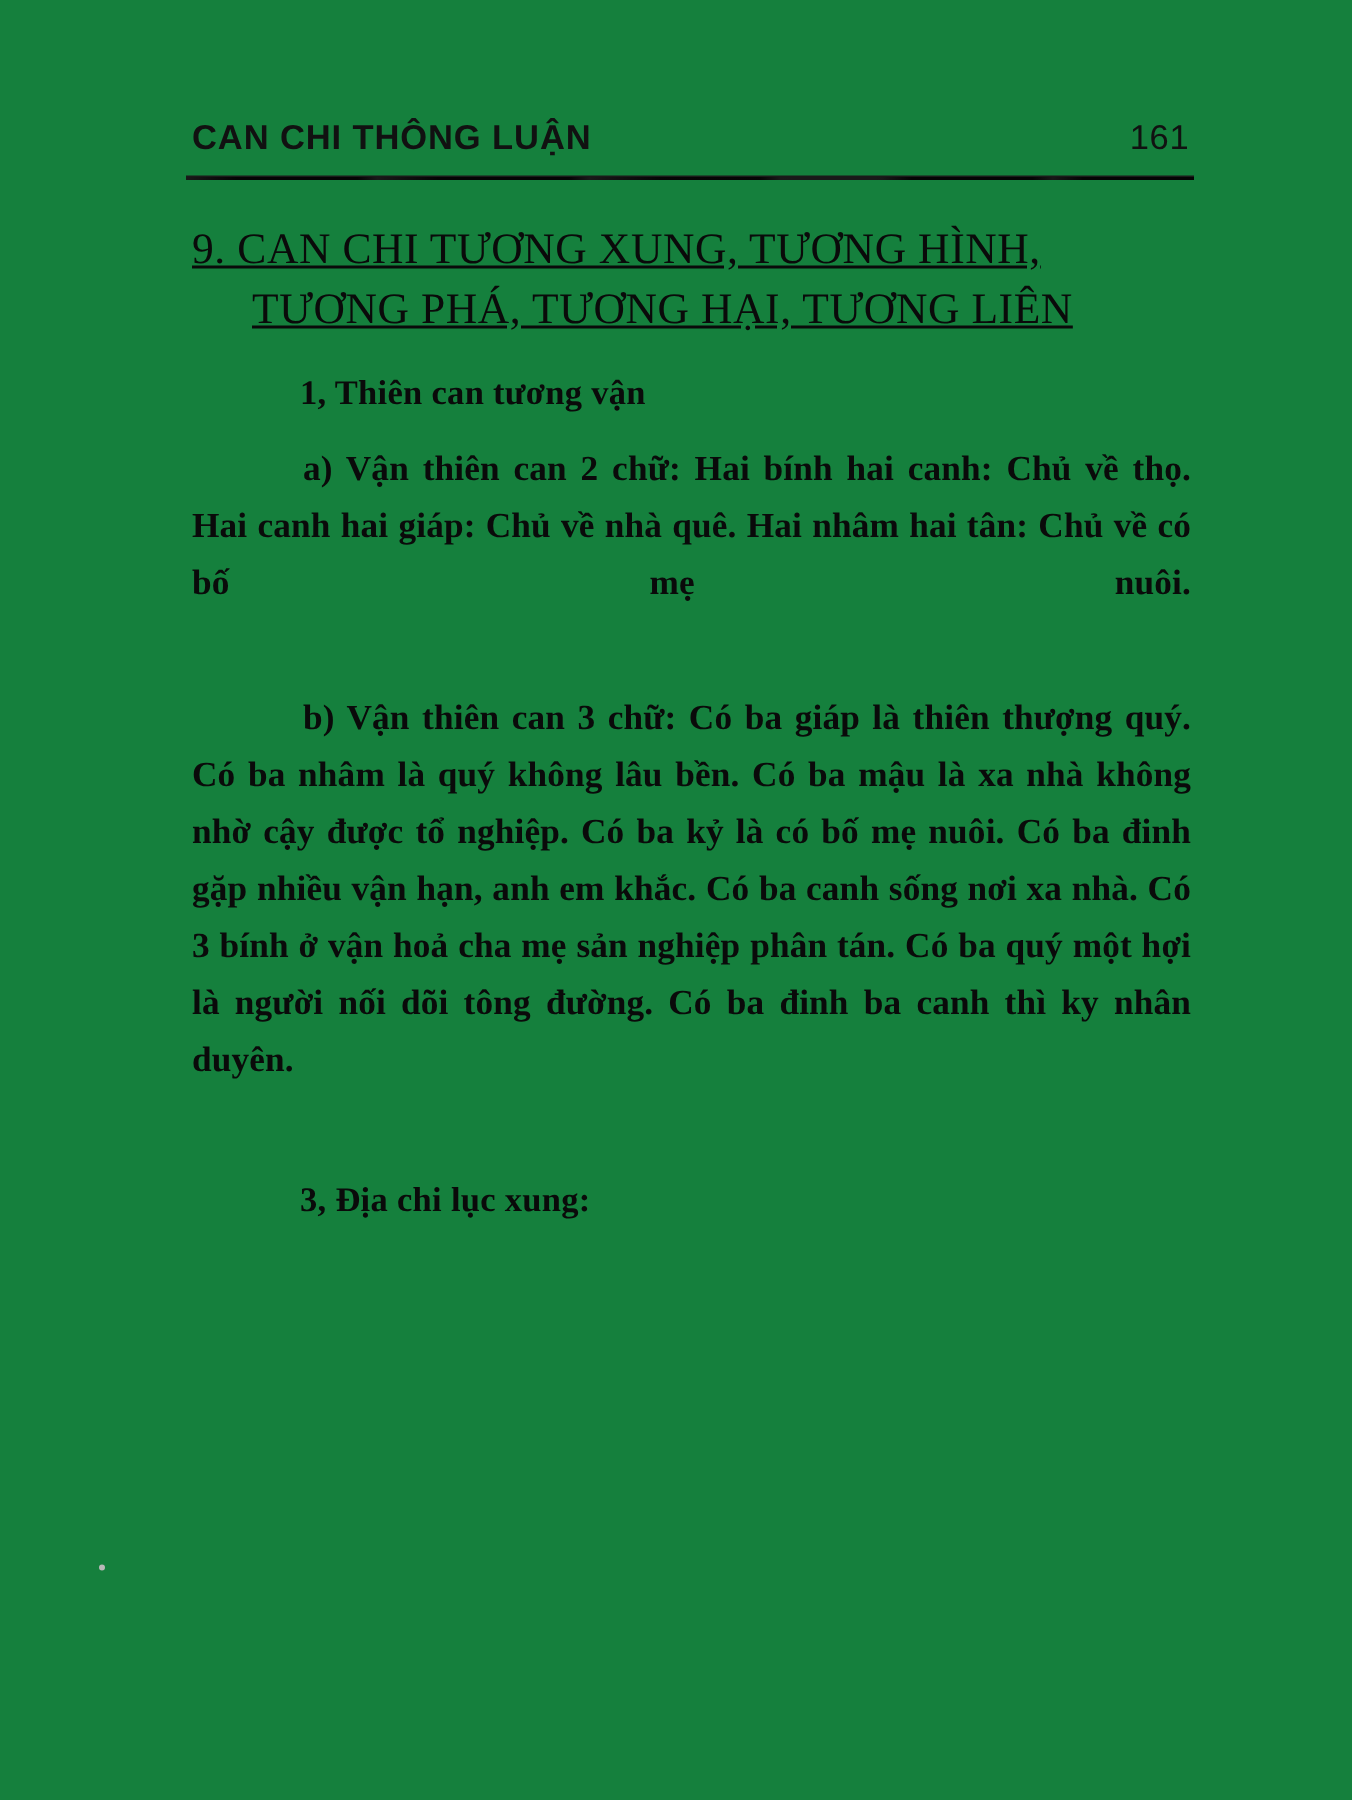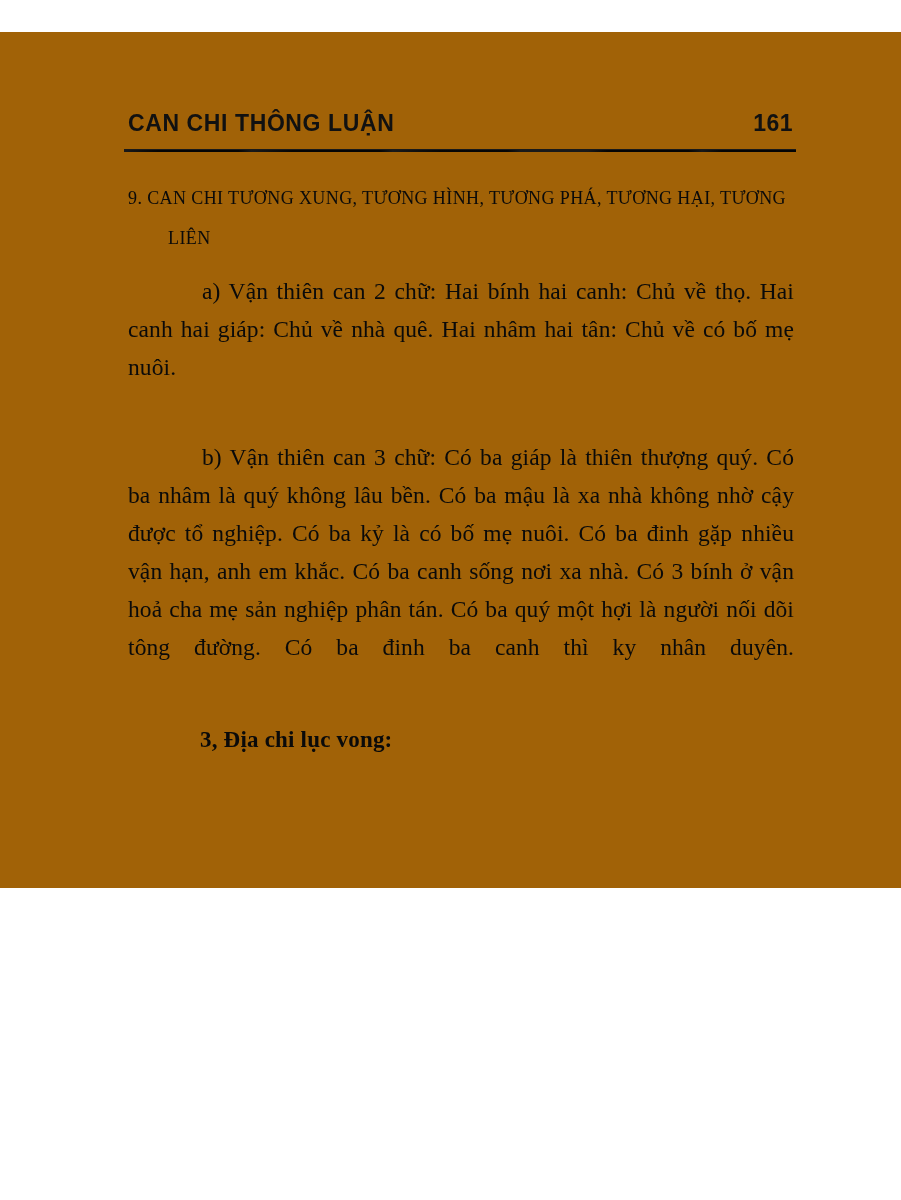--- a/index.html
+++ b/index.html
@@ -8,25 +8,24 @@
     padding: 0;
     background: #ffffff;
   }
   body {
     font-family: "Liberation Serif", "DejaVu Serif", serif;
     color: #0a0a0a;
   }
   .page {
     position: relative;
     width: 901px;
-    height: 856px;
-    background: #a16207;
+    height: 1200px;
+    background: #15803d;
     overflow: hidden;
     box-sizing: border-box;
-    margin-top: 32px;
   }
 
   
   .running-head {
     position: absolute;
     left: 128px;
     top: 78px;
     width: 665px;
     height: 34px;
     display: flex;
@@ -36,21 +35,21 @@
   .head-title {
     font-family: "Liberation Sans", "DejaVu Sans", sans-serif;
     font-weight: 700;
     font-size: 23px;
     letter-spacing: 0.6px;
     color: #111;
     white-space: nowrap;
   }
   .head-page {
     font-family: "Liberation Sans", "DejaVu Sans", sans-serif;
-    font-weight: 700;
+    font-weight: 400;
     font-size: 23px;
     letter-spacing: 0.5px;
     color: #111;
   }
   .head-rule {
     position: absolute;
     left: 124px;
     top: 117px;
     width: 672px;
     height: 3px;
@@ -85,28 +84,29 @@
 
   
   .body-col {
     position: absolute;
     left: 128px;
     top: 146px;
     width: 666px;
   }
 
   .section-title {
-    font-size: 18px;
+    font-size: 29px;
     line-height: 40px;
     letter-spacing: 0.4px;
     margin: 0 0 4px 0;
     padding-left: 40px;
     text-indent: -40px;
     font-weight: 400;
     white-space: pre-line;
+    text-decoration: underline;
   }
 
   .subhead {
     font-size: 23px;
     line-height: 36px;
     font-weight: 700;
     margin: 18px 0 4px 0;
     padding-left: 72px;
     letter-spacing: 0.2px;
   }
@@ -114,20 +114,21 @@
   p.para {
     font-size: 23.5px;
     line-height: 38px;
     margin: 14px 0 0 0;
     text-align: justify;
     text-indent: 74px;
     letter-spacing: 0.1px;
     word-spacing: 0.4px;
     -webkit-hyphens: none;
     hyphens: none;
+    font-weight: bold;
   }
   
   p.para::after {
     content: "";
     display: inline-block;
     width: 100%;
   }
 
   
   .speck {
@@ -148,27 +149,28 @@
   <div class="running-head">
     <span class="head-title">CAN CHI THÔNG LUẬN</span>
     <span class="head-page">161</span>
   </div>
   <div class="head-rule"></div>
 
   <div class="body-col">
 
     <h1 class="section-title">9. CAN CHI TƯƠNG XUNG, TƯƠNG HÌNH, TƯƠNG PHÁ, TƯƠNG HẠI, TƯƠNG LIÊN</h1>
 
+    <h2 class="subhead">1, Thiên can tương vận</h2>
 
     <p class="para">a) Vận thiên can 2 chữ: Hai bính hai canh: Chủ về thọ. Hai canh hai giáp: Chủ về nhà quê. Hai nhâm hai tân: Chủ về có bố mẹ nuôi.</p>
 
     <p class="para">b) Vận thiên can 3 chữ: Có ba giáp là thiên thượng quý. Có ba nhâm là quý không lâu bền. Có ba mậu là xa nhà không nhờ cậy được tổ nghiệp. Có ba kỷ là có bố mẹ nuôi. Có ba đinh gặp nhiều vận hạn, anh em khắc. Có ba canh sống nơi xa nhà. Có 3 bính ở vận hoả cha mẹ sản nghiệp phân tán. Có ba quý một hợi là người nối dõi tông đường. Có ba đinh ba canh thì ky nhân duyên.</p>
 
 
 
-    <h2 class="subhead">3, Địa chi lục vong:</h2>
+    <h2 class="subhead">3, Địa chi lục xung:</h2>
 
 
   </div>
 
   <div class="speck"></div>
 
 </div>
 
 </body></html>

